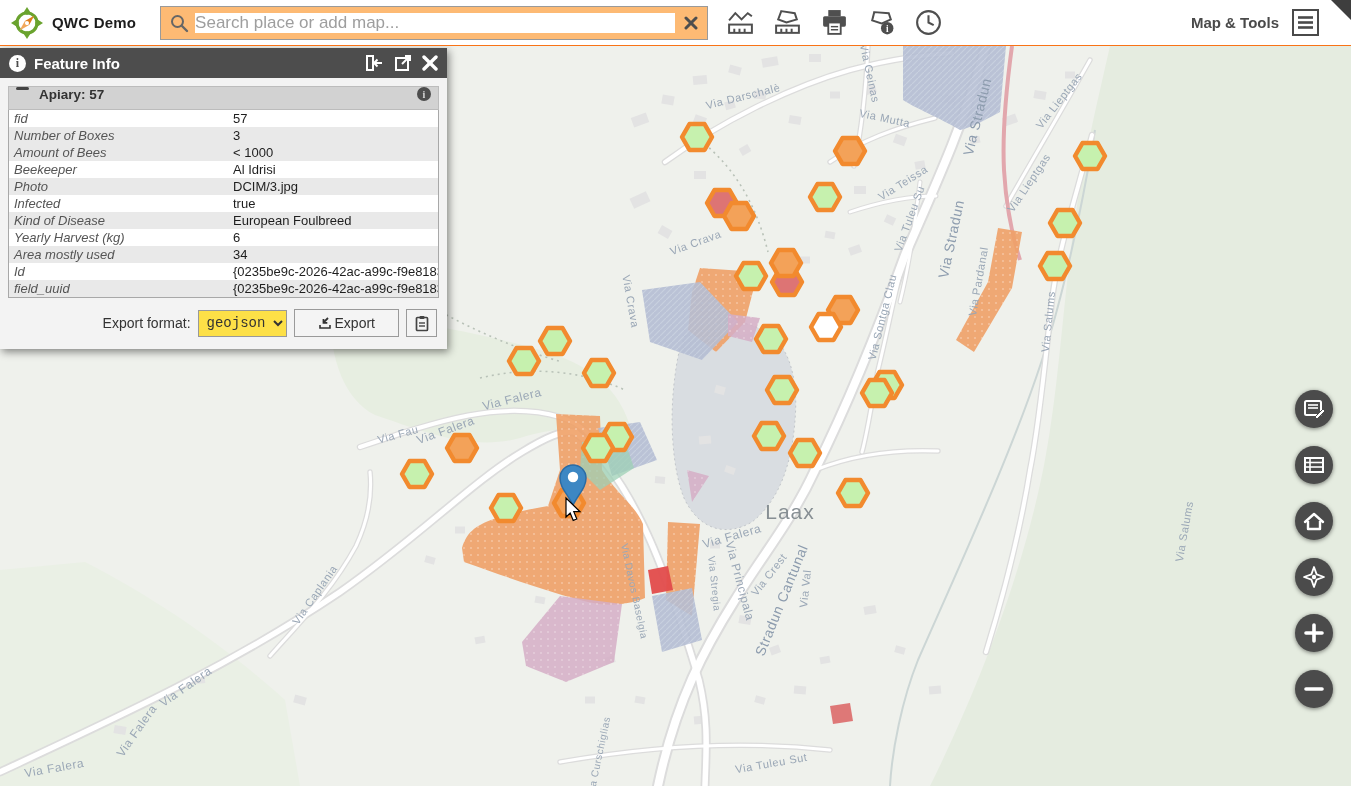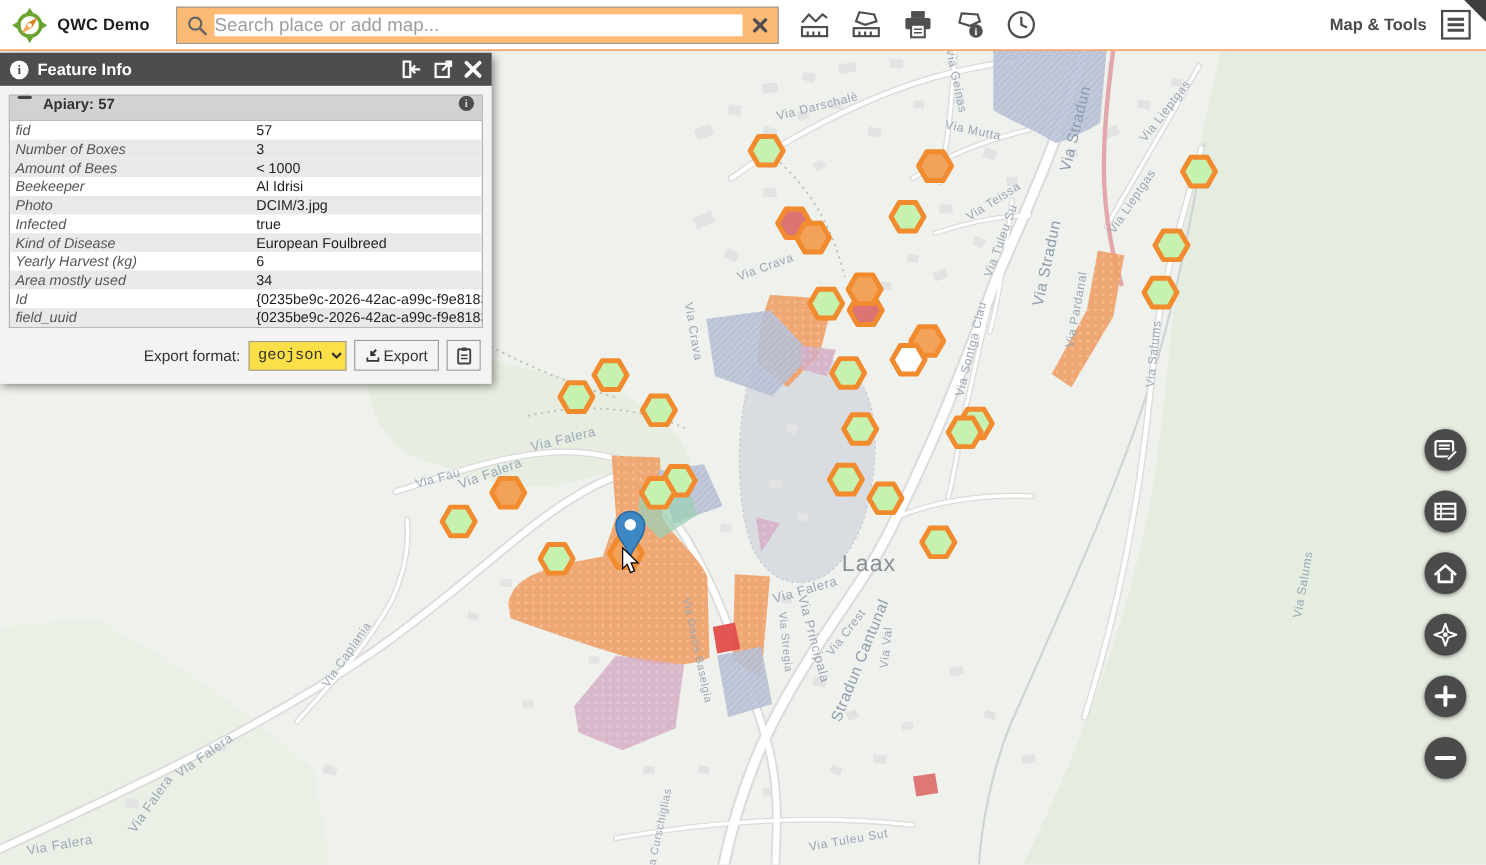--- a/index.html
+++ b/index.html
@@ -14,21 +14,21 @@
                display:flex; align-items:center; }
   .searchbox .mag { margin:0 6px 0 8px; flex:0 0 auto; }
   .searchbox input { flex:1; border:none; outline:none; font-size:17px; color:#444;
                      font-family:"Liberation Sans", sans-serif; }
   .searchbox input::placeholder { color:#9e9e9e; }
   .search-clear { width:32px; height:32px; border:none; background:transparent; cursor:pointer;
                   display:flex; align-items:center; justify-content:center; }
   .tools { display:flex; align-items:center; gap:15px; margin-left:16px; }
   .tool-btn { width:32px; height:32px; border:none; background:transparent; cursor:pointer;
               display:flex; align-items:center; justify-content:center; }
-  .menu-area { margin-left:auto; display:flex; align-items:center; margin-right:14px; gap:13px; }
+  .menu-area { margin-left:auto; display:flex; align-items:center; margin-right:32px; gap:13px; }
   .menu-label { font-size:15px; font-weight:bold; color:#4a4a4a; cursor:pointer; }
   .menu-btn { width:27px; height:27px; background:#fff; border:2.5px solid #4a4a4a; cursor:pointer;
               display:flex; align-items:center; justify-content:center; }
   .corner-fold { position:absolute; top:0; right:0; width:0; height:0;
                  border-top:20px solid #3e3e3e; border-left:20px solid transparent; z-index:50; }
 
   
   .panel { position:absolute; left:0; top:48px; width:447px; background:#f3f3f3; z-index:30;
            box-shadow:2px 3px 8px rgba(0,0,0,.45); }
   .panel-title { height:30px; background:#4d4d4d; display:flex; align-items:center; padding:0 9px; }
@@ -50,21 +50,21 @@
   .attr-row { display:flex; height:17px; align-items:center; font-size:13px; }
   .attr-row.alt { background:#e9e9e9; }
   .attr-label { width:224px; padding-left:5px; font-style:italic; color:#555;
                 white-space:nowrap; overflow:hidden; }
   .attr-value { flex:1; color:#1e1e1e; white-space:nowrap; overflow:hidden; }
   .export-row { display:flex; justify-content:flex-end; align-items:center; padding:11px 2px 12px 0;
                 gap:7px; font-size:14px; color:#333; }
   .export-row select { height:27px; min-width:86px; border:1px solid #999; background:#fde047;
                        font-size:14px; color:#333; font-family:Liberation Mono, monospace; padding:0 4px; }
   .export-btn { display:flex; align-items:center; gap:3px; height:28px; border:1px solid #9a9a9a;
-                background:#f4f4f4; font-size:14px; color:#333; padding:0 9px; cursor:pointer;
+                background:#f4f4f4; font-size:14px; color:#333; padding:0 23px; cursor:pointer;
                 font-family:"Liberation Sans", sans-serif; }
   .clip-btn { width:31px; height:28px; border:1px solid #9a9a9a; background:#f4f4f4; cursor:pointer;
               display:flex; align-items:center; justify-content:center; }
 
   
   .map-controls { position:absolute; right:18px; top:390px; display:flex; flex-direction:column;
                   gap:18px; z-index:25; }
   .ctl-btn { width:38px; height:38px; border-radius:50%; background:#4b4b4b; border:none; cursor:pointer;
              box-shadow:0 1px 4px rgba(0,0,0,.5); display:flex; align-items:center; justify-content:center; }
 

